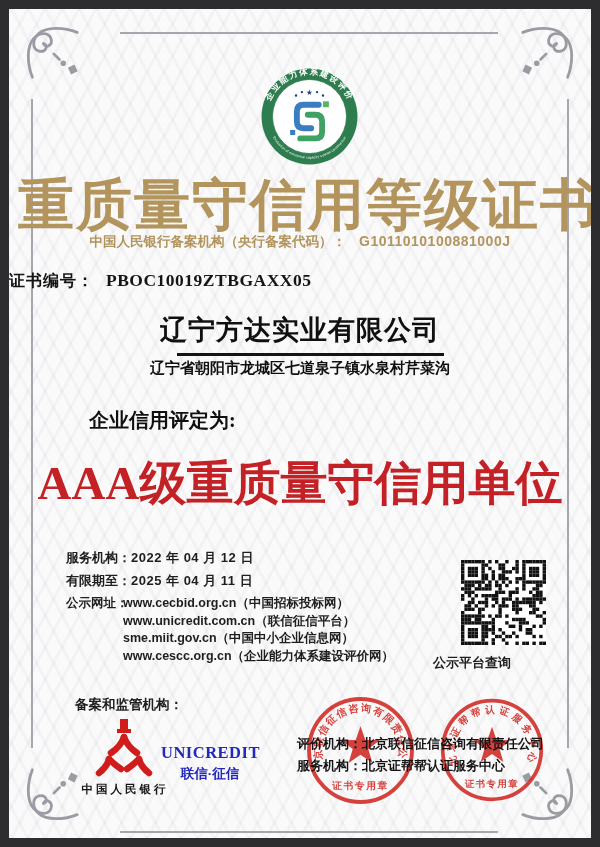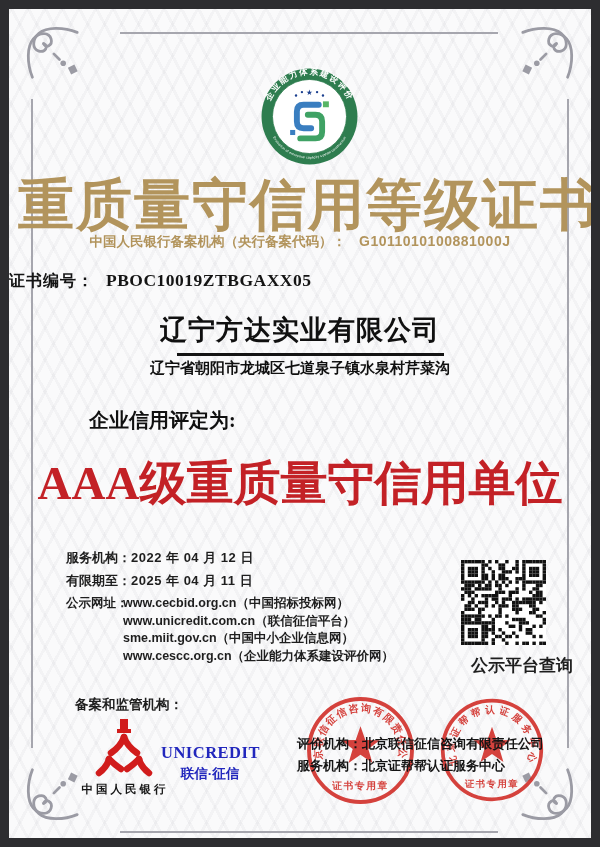--- a/index.html
+++ b/index.html
@@ -42,22 +42,22 @@
     font-family:"Liberation Serif",serif;font-size:47px;font-weight:800;letter-spacing:0;
     color:#c32126;margin:0;line-height:1.2;white-space:nowrap;}
   .dates{position:absolute;left:57px;top:541px;font-size:13px;font-weight:700;color:#1e1e1e;}
   .dates .row{height:23px;line-height:16px;white-space:nowrap;}
   .dates .val{letter-spacing:.5px;}
   .pub{position:absolute;left:57px;top:586px;font-size:12.5px;font-weight:600;color:#1e1e1e;}
   .pub .row{line-height:17.5px;white-space:nowrap;}
   .pub .lbl{font-weight:700;display:inline-block;width:57px;}
   .pub .indent{padding-left:57px;}
   .qr{position:absolute;left:452px;top:551px;width:85px;height:85px;}
-  .qr-caption{position:absolute;left:424px;top:645px;width:140px;text-align:right;
-    font-size:17px;font-weight:600;color:#1e1e1e;}
+  .qr-caption{position:absolute;left:424px;top:645px;width:140px;text-align:left;
+    font-size:13px;font-weight:600;color:#1e1e1e;}
   .record-label{position:absolute;left:66px;top:687px;font-size:13.5px;font-weight:700;color:#1e1e1e;}
   .pboc{position:absolute;left:85px;top:709px;width:60px;height:64px;}
   .pboc-name{position:absolute;left:53px;top:773px;width:126px;text-align:center;
     font-family:"Liberation Serif",serif;font-size:11.5px;font-weight:700;letter-spacing:3px;color:#161616;}
   .unicredit{position:absolute;left:152px;top:735px;width:98px;text-align:center;color:#2227bd;}
   .unicredit .en{font-family:"Liberation Serif",serif;font-size:16.5px;font-weight:800;letter-spacing:.5px;line-height:1.05;}
   .unicredit .cn{font-size:13.5px;font-weight:700;margin-top:4px;}
   .agencies{position:absolute;left:288px;top:724px;font-size:13px;font-weight:700;color:#141414;z-index:5;}
   .agencies .row{line-height:21.5px;white-space:nowrap;}
   .seal{position:absolute;opacity:.87;z-index:3;}

